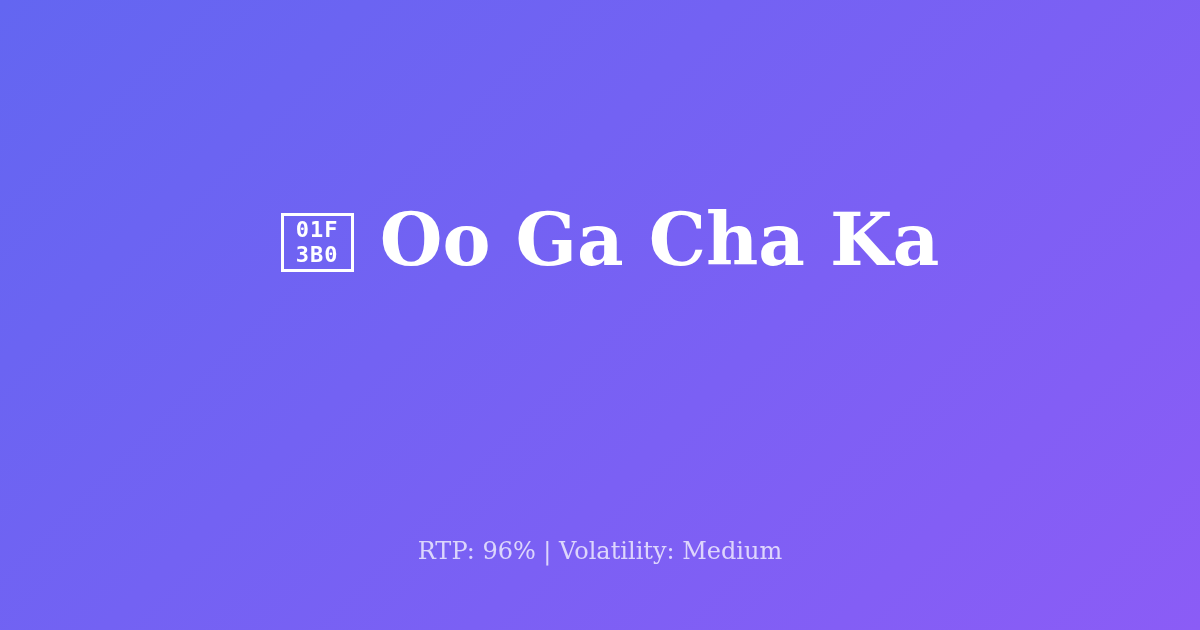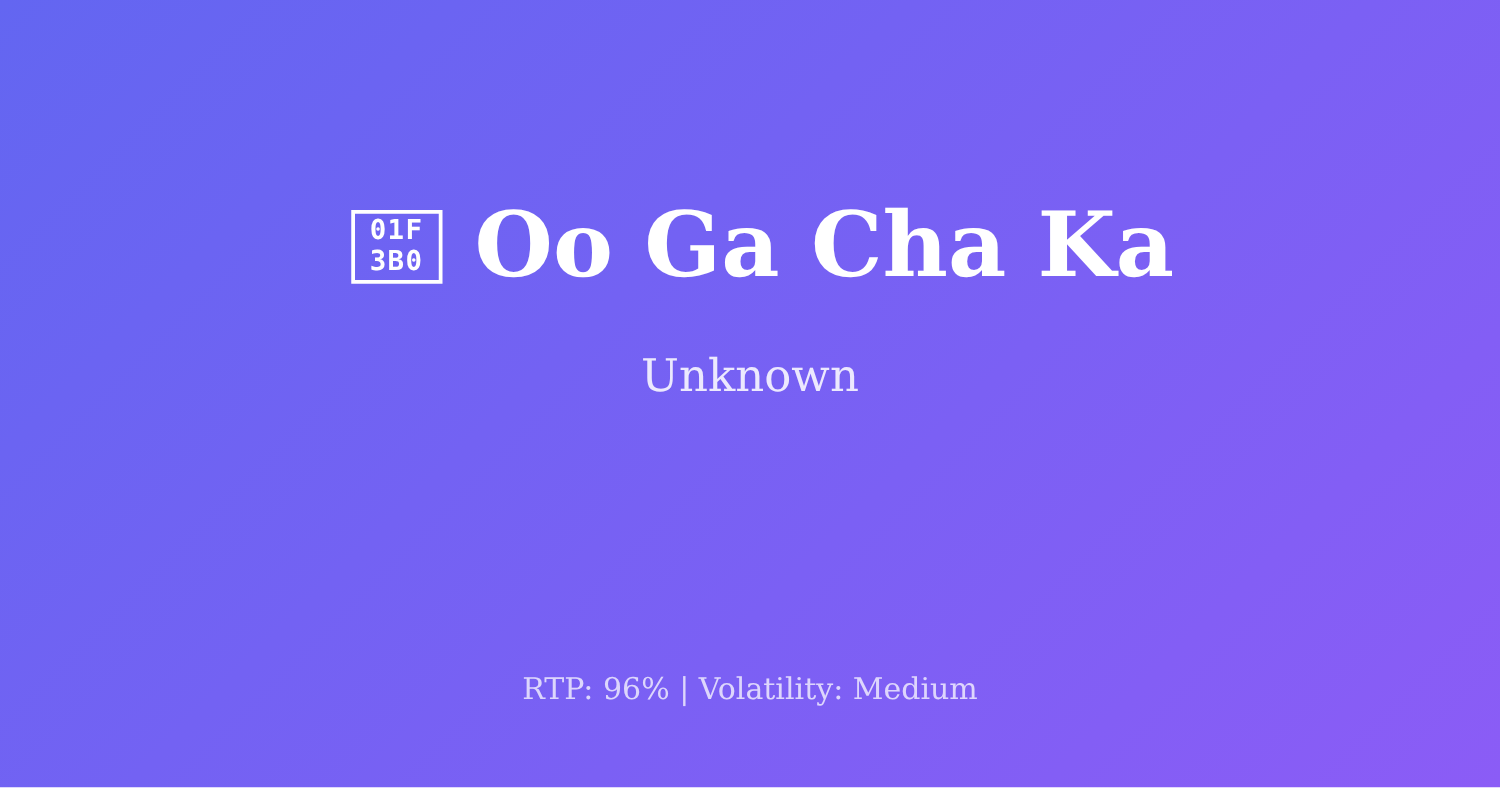--- a/index.html
+++ b/index.html
@@ -133,21 +133,20 @@
   <div class="og-main">
 
     <h1 class="og-title">
       <span class="tofu-glyph">
         <span class="tofu-row">01F</span>
         <span class="tofu-row">3B0</span>
       </span>
       <span class="og-title-text">Oo Ga Cha Ka</span>
     </h1>
 
-    <p class="og-subtitle">Unknown</p>
 
   </div>
 
   <div class="og-footer">
     <p class="og-meta">RTP: 96% | Volatility: Medium</p>
   </div>
 
 </div>
 
 </body></html>

